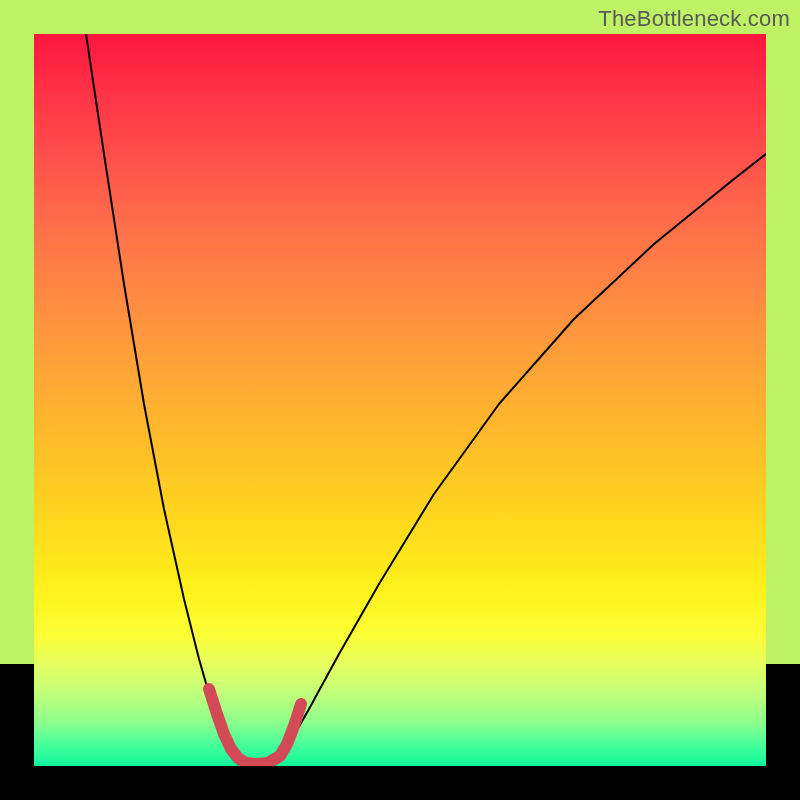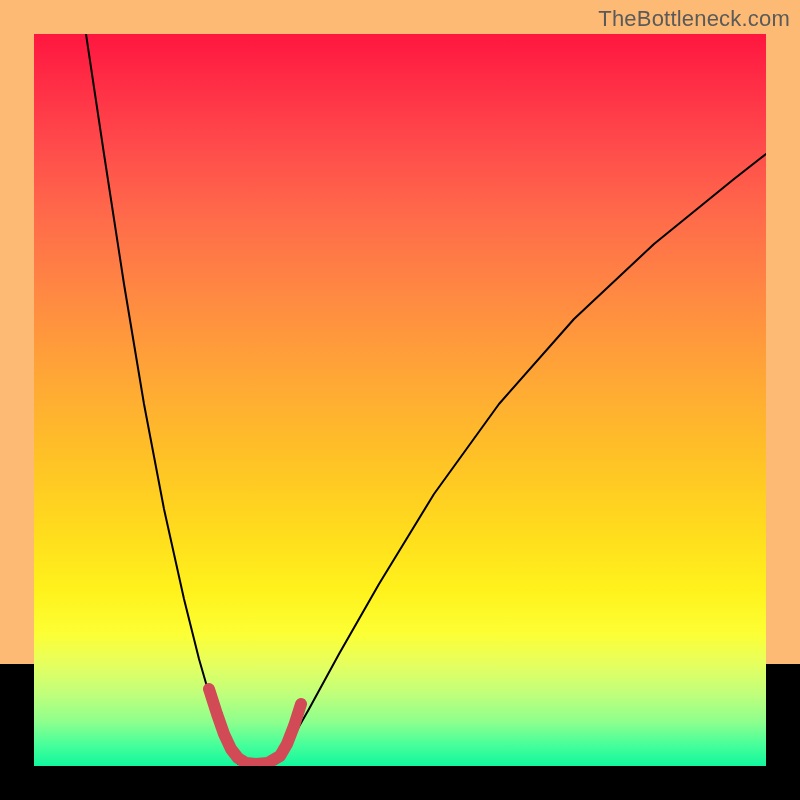--- a/index.html
+++ b/index.html
@@ -10,21 +10,21 @@
     overflow: hidden;
     background: #000;
     font-family: Arial, Helvetica, sans-serif;
   }
   .frame {
     position: absolute;
     top: 0;
     left: 0;
     width: 800px;
     height: 664px;
-    background: #fdba74;
+    background: #bef264;
   }
   .plot-area {
     position: absolute;
     top: 34px;
     left: 34px;
     width: 732px;
     height: 732px;
     overflow: hidden;
   }
   .gradient {

